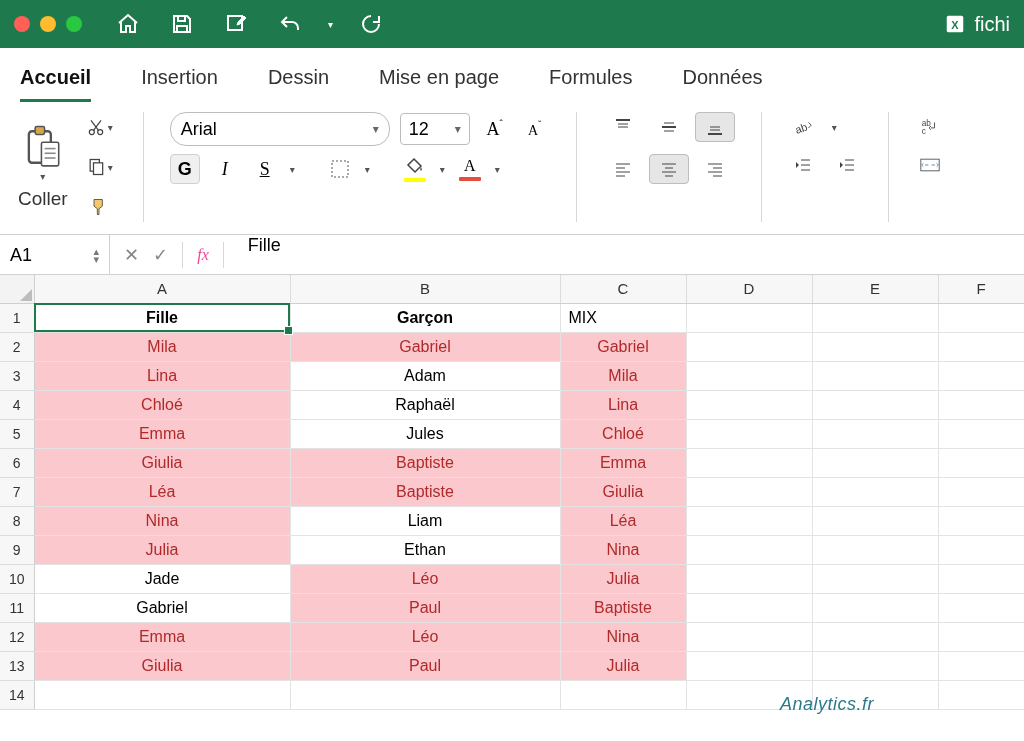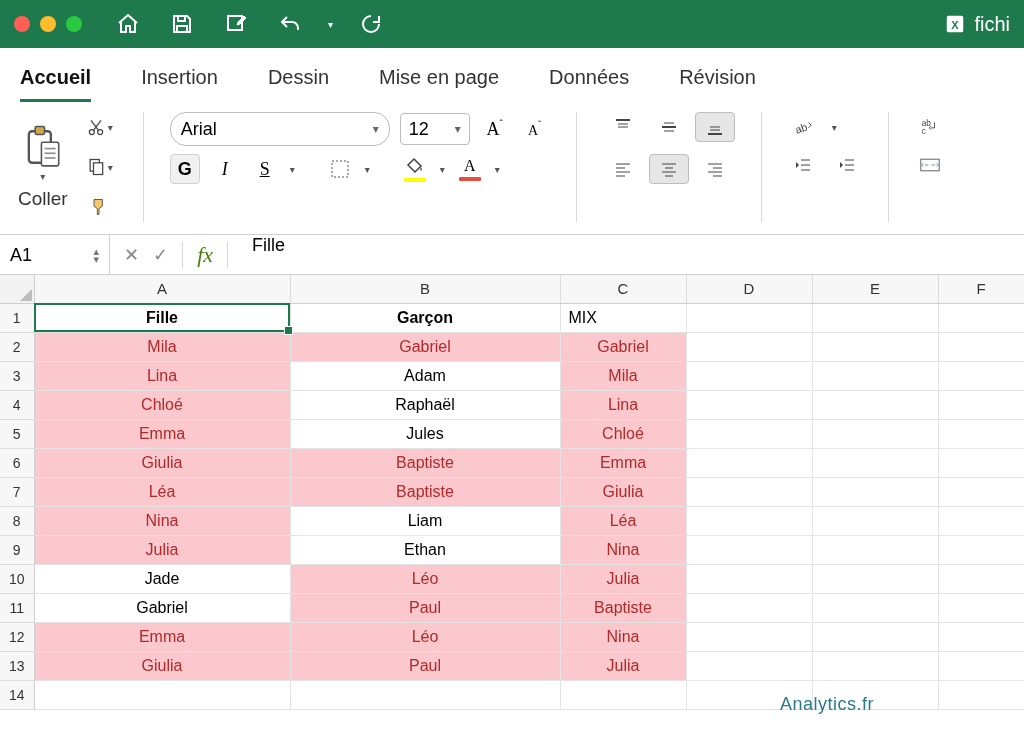--- a/index.html
+++ b/index.html
@@ -59,21 +59,21 @@
   .align-grid .iconbtn.sel { background: #e6e6e6; border: 1px solid #bdbdbd; }
 
   .indent-col { display: flex; flex-direction: column; gap: 8px; }
   .indent-col .row { gap: 14px; }
 
   
   .formula-bar { display: flex; border-bottom: 1px solid #d0d0d0; height: 40px; }
   .namebox { width: 110px; height: 40px; border-right: 1px solid #d0d0d0; display: flex; align-items: center; padding: 0 10px; font-size: 18px; }
   .namebox-steppers { margin-left: auto; display: flex; flex-direction: column; line-height: 8px; font-size: 11px; color: #777; }
   .fx-controls { display: flex; align-items: center; gap: 14px; padding: 0 14px; color: #888; }
-  .fx-controls .fx { font-family: Georgia, serif; font-style: italic; color: #4d7c0f; font-size: 22px; }
+  .fx-controls .fx { font-family: Georgia, serif; font-style: italic; color: #ec4899; font-size: 16px; }
   .fx-sep { width: 1px; height: 26px; background: #d8d8d8; }
   .formula-input { flex: 1; padding: 0 10px; font-size: 18px; }
 
   
   .sheet { position: relative; }
   table.grid { border-collapse: collapse; width: 100%; table-layout: fixed; }
   .corner { width: 34px; height: 28px; background: #f3f3f3; border-right: 1px solid #cfcfcf; border-bottom: 1px solid #cfcfcf; position: relative; }
   .corner::after { content: ""; position: absolute; right: 2px; bottom: 2px; width: 0; height: 0; border-style: solid; border-width: 0 0 12px 12px; border-color: transparent transparent #bdbdbd transparent; }
   th.colhdr { background: #f7f7f7; border-right: 1px solid #dcdcdc; border-bottom: 1px solid #cfcfcf; height: 28px; font-weight: 400; font-size: 15px; color: #333; }
   th.rowhdr { background: #f7f7f7; border-right: 1px solid #cfcfcf; border-bottom: 1px solid #dcdcdc; width: 34px; font-weight: 400; font-size: 14px; text-align: center; color: #333; }
@@ -86,21 +86,21 @@
 
   
   col.c-rowhdr { width: 34px; }
   col.c-A { width: 256px; }
   col.c-B { width: 270px; }
   col.c-C { width: 126px; }
   col.c-D { width: 126px; }
   col.c-E { width: 126px; }
   col.c-F { width: 86px; }
 
-  .watermark { position: absolute; right: 150px; top: 694px; font-size: 18px; color: #2b7a8c; font-family: Arial, sans-serif; letter-spacing: 0.5px; }
+  .watermark { position: absolute; right: 150px; top: 694px; font-size: 18px; color: #2b7a8c; font-family: Arial, sans-serif; letter-spacing: 0.5px; font-style: italic; }
 </style>
 </head>
 <body>
 
 <div class="titlebar">
   <div class="traffic">
     <div class="dot red"></div>
     <div class="dot yellow"></div>
     <div class="dot green"></div>
   </div>
@@ -140,22 +140,22 @@
       </svg>
     <span>fichi</span>
   </div>
 </div>
 
 <div class="ribbon-tabs" id="ribbon-tabs">
     <span class="tab active">Accueil</span>
     <span class="tab">Insertion</span>
     <span class="tab">Dessin</span>
     <span class="tab">Mise en page</span>
+    <span class="tab">Formules</span>
     <span class="tab">Données</span>
-    <span class="tab">Révision</span>
   </div>
 
 <div class="ribbon">
 
   <div class="group">
     <div class="row">
       <div class="paste-big">
         <svg viewBox="0 0 24 28">
             <rect x="3" y="4" width="14" height="20" rx="2" fill="none" stroke="#555" stroke-width="1.5"></rect>
             <rect x="7" y="1" width="6" height="5" rx="1" fill="#d4a84a" stroke="#555"></rect>

